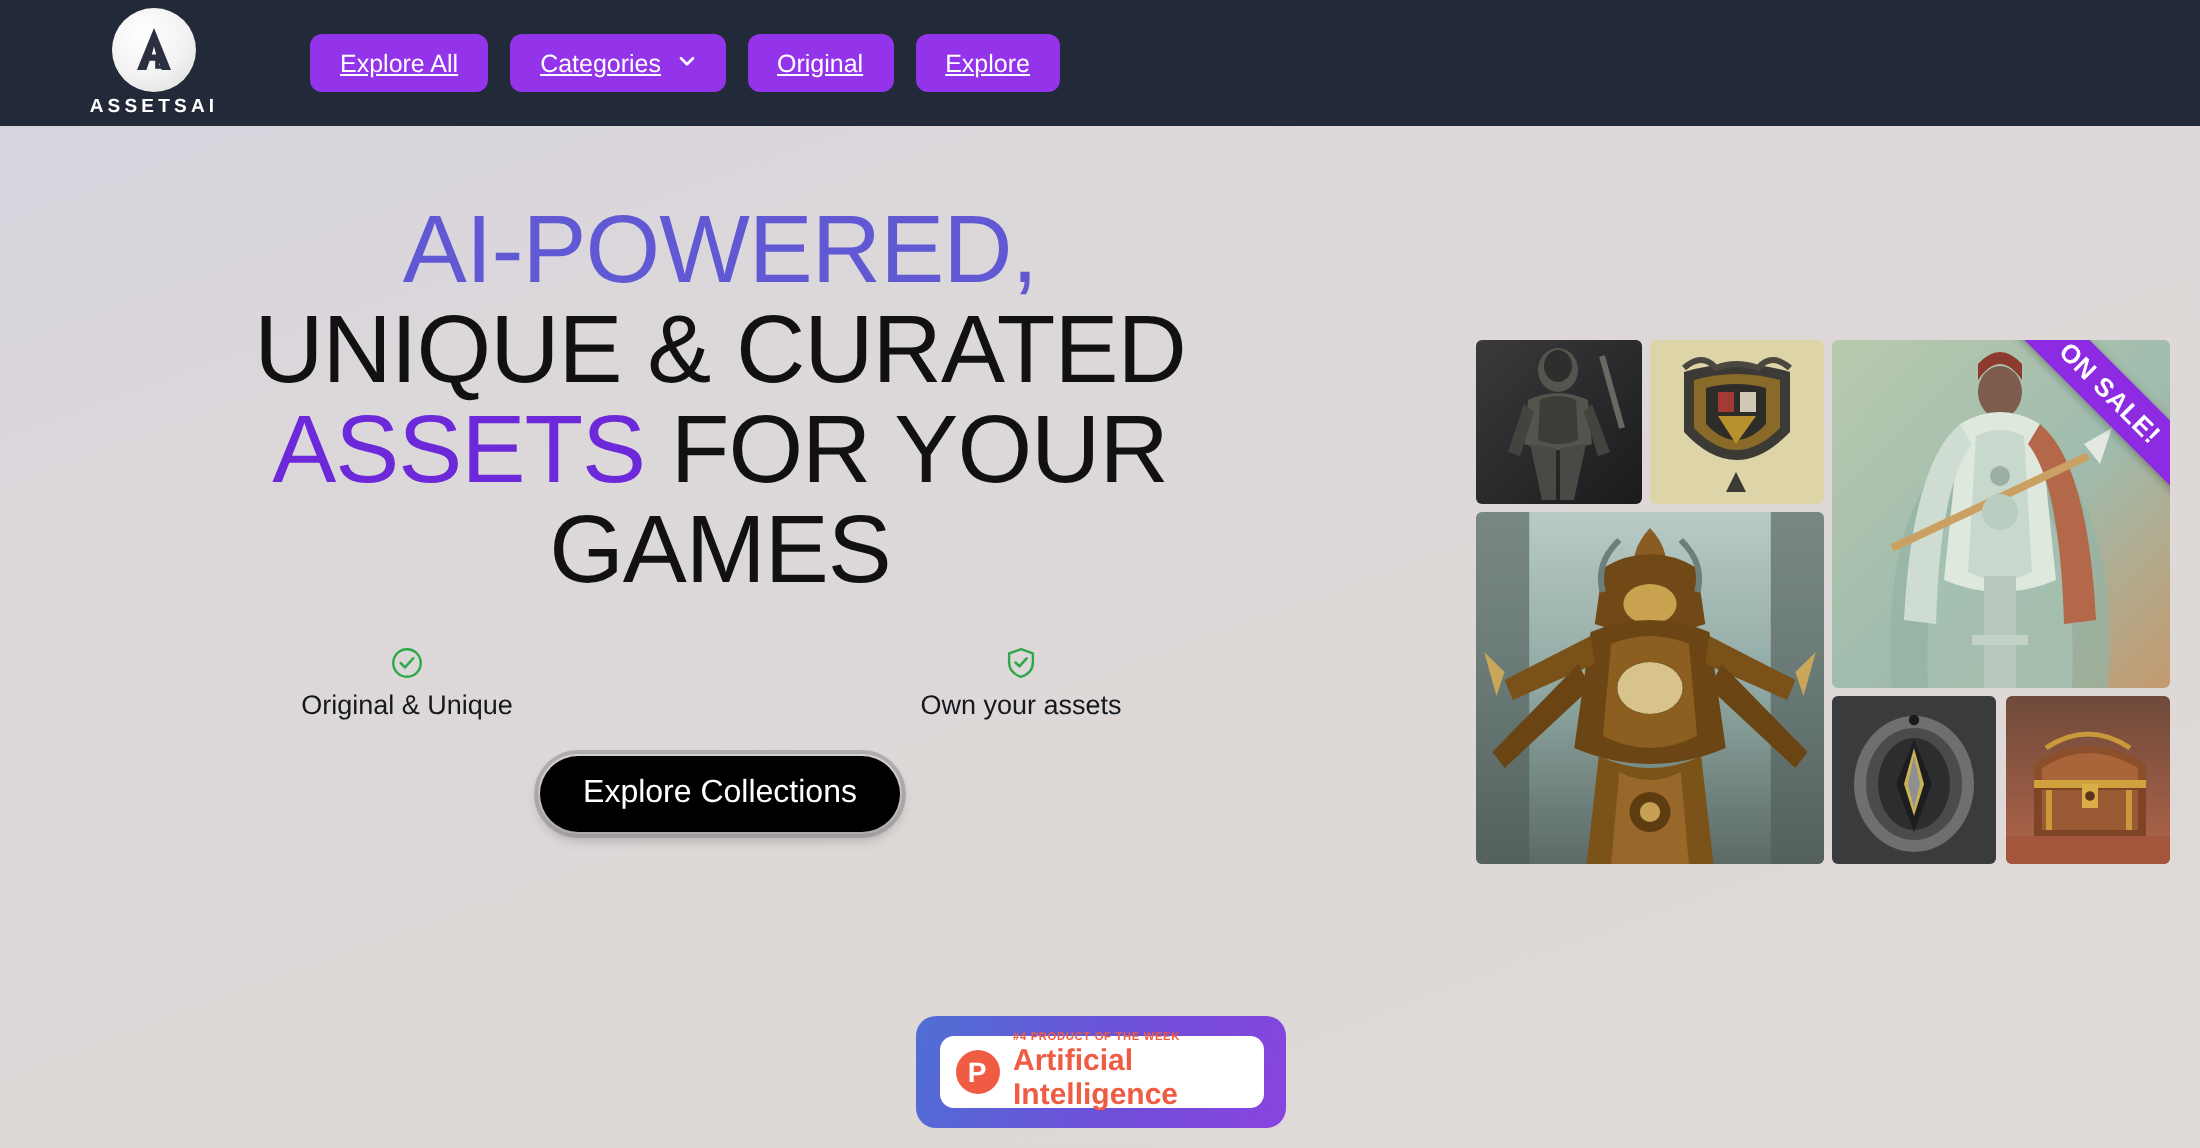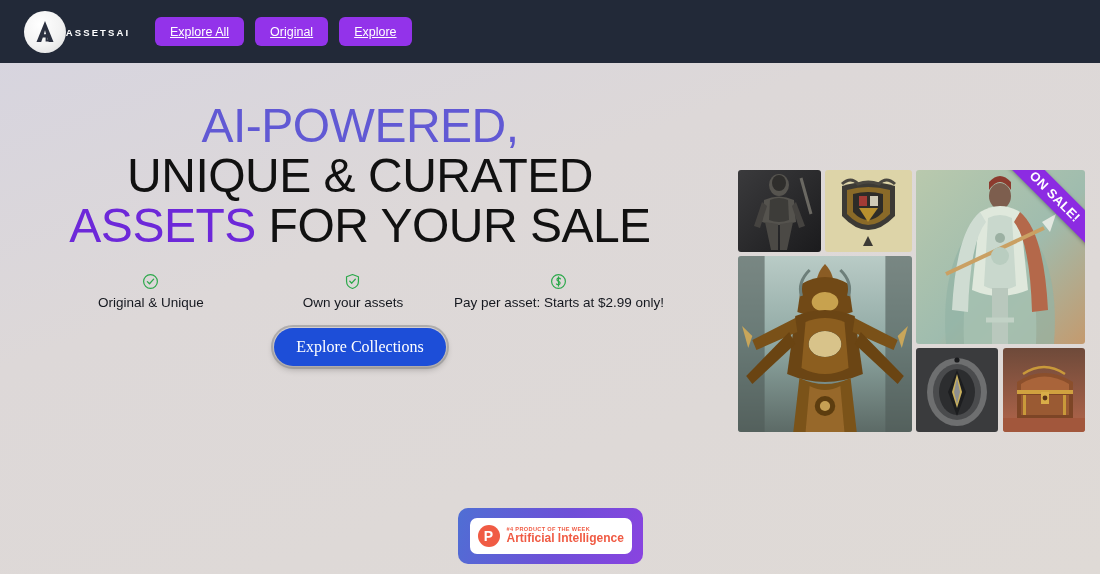--- a/index.html
+++ b/index.html
@@ -23,20 +23,21 @@
     background: #222938;
     display: flex;
     align-items: center;
     position: relative;
     z-index: 40;
   }
 
   .brand {
     width: 150px;
     display: flex;
+    flex-direction: column;
     align-items: center;
     justify-content: center;
     padding-left: 4px;
   }
 
   .brand-mark {
     width: 42px;
     height: 42px;
     border-radius: 50%;
     background: radial-gradient(circle at 38% 32%, #ffffff 0%, #f2f2f2 55%, #d9d9d9 100%);
@@ -128,27 +129,27 @@
     color: #15181f;
     white-space: nowrap;
   }
 
   .cta-wrap {
     display: flex;
     justify-content: center;
     margin-top: 18px;
   }
   .cta {
-    background: #1d4ed8;
+    background: #000000;
     color: #ffffff;
     border: none;
     border-radius: 20px;
     padding: 10px 22px;
     font-size: 16px;
-    font-family: Liberation Serif, serif;
+    font-family: Liberation Sans, sans-serif;
     cursor: pointer;
     box-shadow: 0 3px 7px rgba(0,0,0,0.28);
     outline: 2px solid rgba(140,140,140,0.55);
     outline-offset: 1px;
   }
 
   
   .gallery {
     position: absolute;
     left: 738px;
@@ -228,21 +229,21 @@
     flex: none;
   }
   .ph-text { display: flex; flex-direction: column; line-height: 1.15; }
   .ph-kicker {
     font-size: 5.6px;
     font-weight: 700;
     letter-spacing: 0.35px;
     color: #f05b44;
   }
   .ph-title {
-    font-size: 12px;
+    font-size: 15px;
     font-weight: 700;
     color: #f05b44;
   }
 </style>
 </head>
 <body>
 
 <header class="header">
 
   <div class="brand">
@@ -254,67 +255,64 @@
       </svg>
     </div>
     <div class="brand-word">ASSETSAI</div>
   </div>
 
   <nav class="nav">
     <button class="nav-btn">
       <span>Explore All</span>
     </button>
 
+    <button class="nav-btn">
+      <span>Categories</span>
+      <svg class="chev" viewBox="0 0 12 12" aria-hidden="true">
+        <path d="M2 4.2 L6 8.2 L10 4.2" fill="none" stroke="#ffffff" stroke-width="1.8" stroke-linecap="round" stroke-linejoin="round"></path>
+      </svg>
+    </button>
 
     <button class="nav-btn">
       <span>Original</span>
     </button>
 
     <button class="nav-btn">
       <span>Explore</span>
     </button>
   </nav>
 </header>
 
 <main class="hero">
 
   <div class="hero-left">
 
     <h1 class="headline">
       <span class="hl-ai">AI-POWERED,</span><br>
-      <span>UNIQUE &amp; CURATED </span><span class="hl-assets">ASSETS</span><span> FOR YOUR SALE</span>
+      <span>UNIQUE &amp; CURATED </span><span class="hl-assets">ASSETS</span><span> FOR YOUR GAMES</span>
     </h1>
 
     <div class="features">
 
       <div class="feature">
         <svg class="feature-icon" viewBox="0 0 20 20" aria-hidden="true">
           <circle cx="10" cy="10" r="8.1" fill="none" stroke="#2ba84a" stroke-width="1.4"></circle>
           <path d="M6.3 10.1 L8.8 12.6 L13.7 7.2" fill="none" stroke="#2ba84a" stroke-width="1.5" stroke-linecap="round" stroke-linejoin="round"></path>
         </svg>
         <div class="feature-label">Original &amp; Unique</div>
       </div>
 
       <div class="feature">
         <svg class="feature-icon" viewBox="0 0 20 20" aria-hidden="true">
           <path d="M10 1.8 L17 4.4 V9.6 C17 14 13.9 16.9 10 18.2 C6.1 16.9 3 14 3 9.6 V4.4 Z" fill="none" stroke="#2ba84a" stroke-width="1.4" stroke-linejoin="round"></path>
           <path d="M6.8 9.7 L9.1 12 L13.3 7.3" fill="none" stroke="#2ba84a" stroke-width="1.5" stroke-linecap="round" stroke-linejoin="round"></path>
         </svg>
         <div class="feature-label">Own your assets</div>
       </div>
 
-      <div class="feature">
-        <svg class="feature-icon" viewBox="0 0 20 20" aria-hidden="true">
-          <circle cx="10" cy="10" r="8.1" fill="none" stroke="#2ba84a" stroke-width="1.4"></circle>
-          <path d="M12.3 6.9 C11.6 5.9 8.2 5.5 8.2 7.9 C8.2 10 11.9 9.6 11.9 11.9
-                   C11.9 14.4 8.3 14 7.6 12.9" fill="none" stroke="#2ba84a" stroke-width="1.4" stroke-linecap="round"></path>
-          <path d="M10 4.6 V15.4" stroke="#2ba84a" stroke-width="1.4" stroke-linecap="round"></path>
-        </svg>
-        <div class="feature-label">Pay per asset: Starts at $2.99 only!</div>
-      </div>
     </div>
 
     <div class="cta-wrap">
       <button class="cta">Explore Collections</button>
     </div>
   </div>
 
   <div class="gallery">
 
     <div class="tile t-knight">

